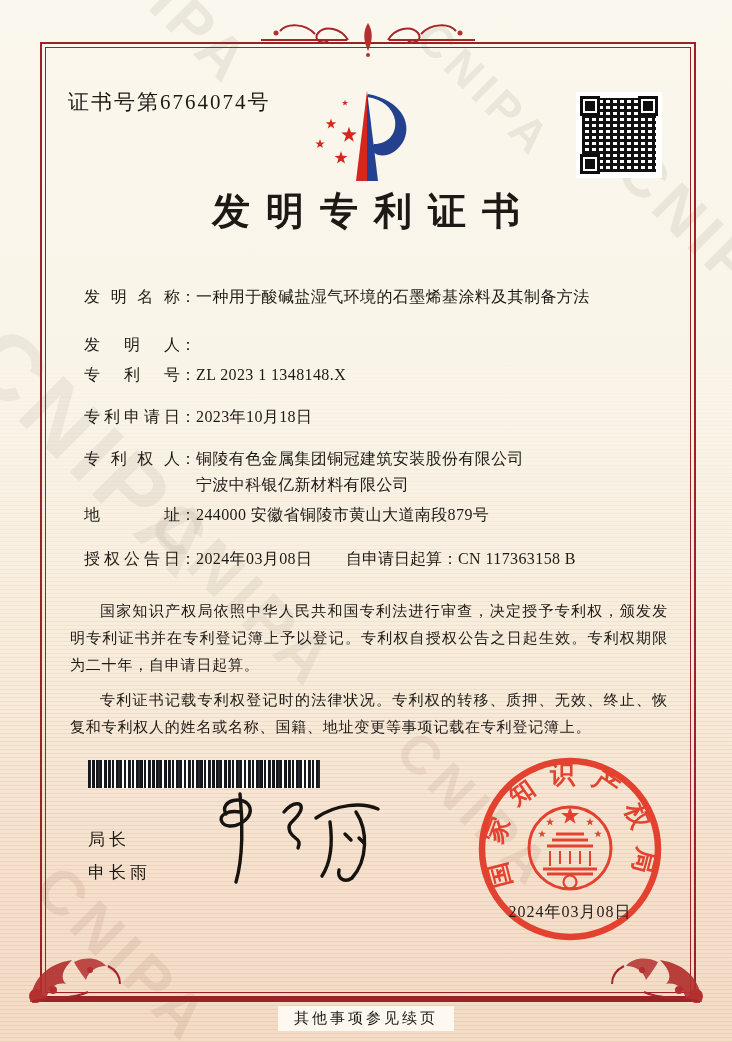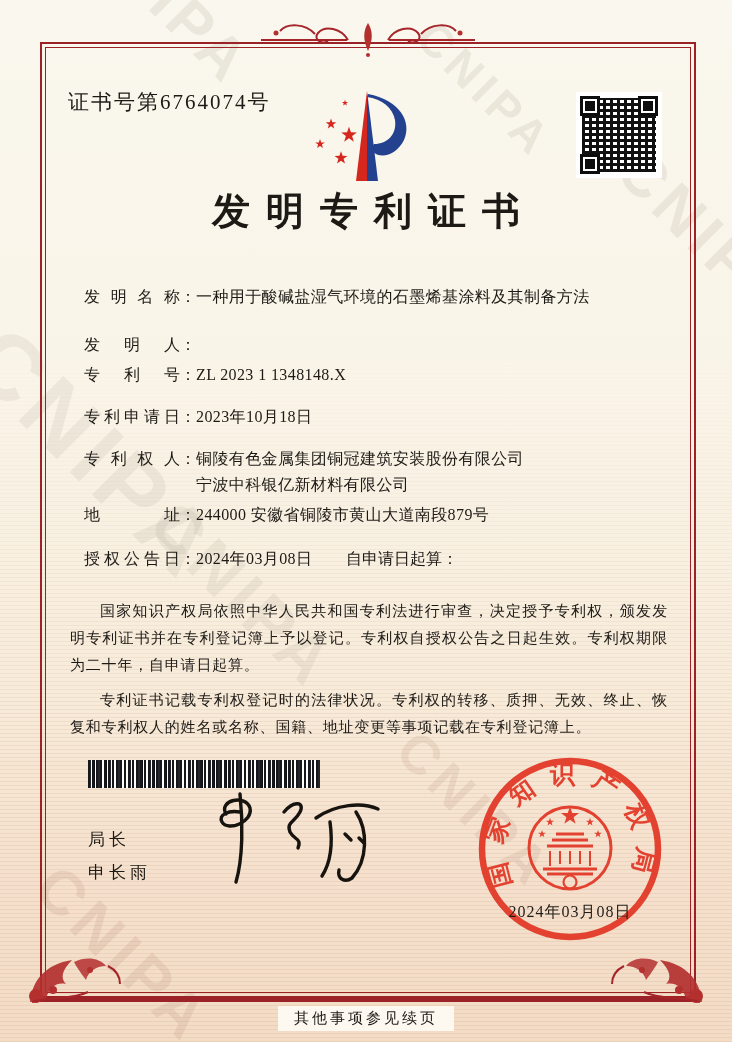--- a/index.html
+++ b/index.html
@@ -191,20 +191,21 @@
       <span class="f-colon">：</span>
       <span class="f-val">244000 安徽省铜陵市黄山大道南段879号</span>
     </div>
 
     <div class="f-row">
       <span class="f-lab">授权公告日</span>
       <span class="f-colon">：</span>
       <span class="g-val">2024年03月08日</span>
       <span class="f-lab">自申请日起算</span>
       <span class="f-colon">：</span>
+      <span class="f-val">CN 117363158 B</span>
     </div>
   </div>
 
   <div class="abs paras">
     <p>国家知识产权局依照中华人民共和国专利法进行审查，决定授予专利权，颁发发明专利证书并在专利登记簿上予以登记。专利权自授权公告之日起生效。专利权期限为二十年，自申请日起算。</p>
     <p>专利证书记载专利权登记时的法律状况。专利权的转移、质押、无效、终止、恢复和专利权人的姓名或名称、国籍、地址变更等事项记载在专利登记簿上。</p>
   </div>
 
   <div class="abs barcode"></div>
 

